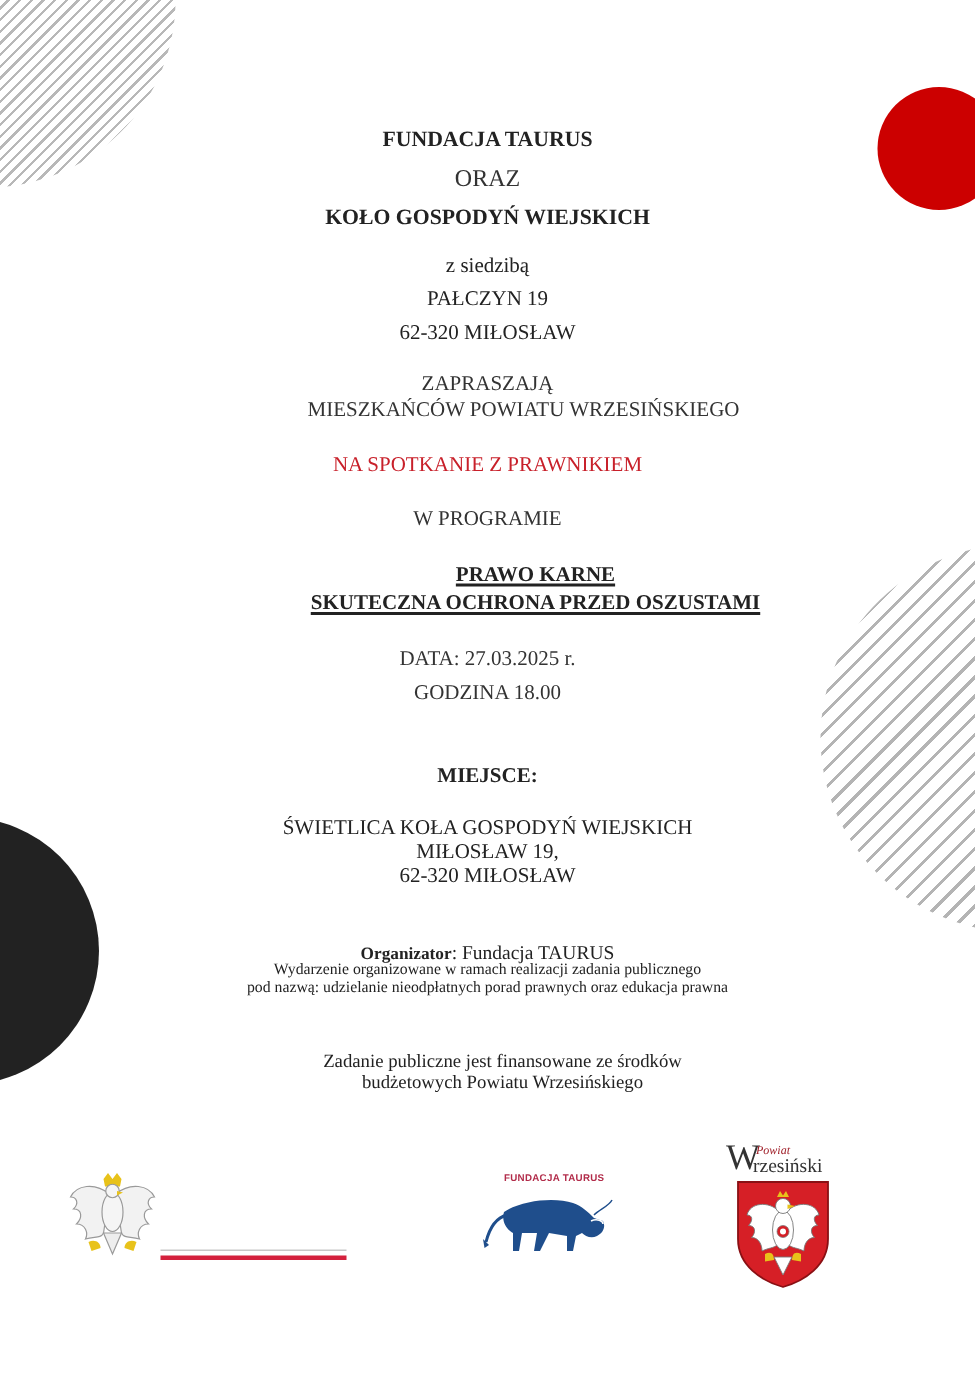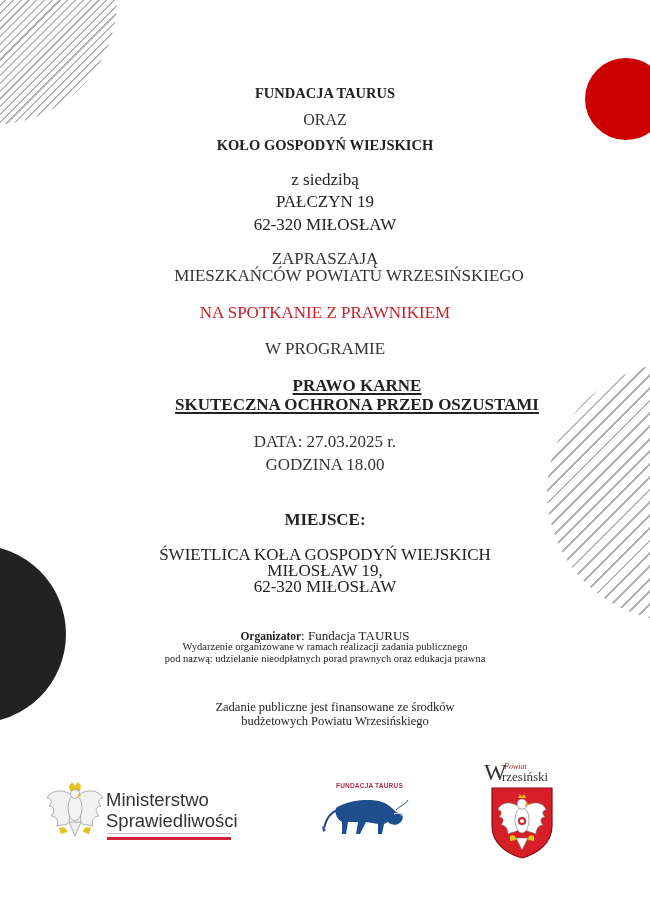--- a/index.html
+++ b/index.html
@@ -17,21 +17,21 @@
       background: repeating-linear-gradient(135deg, #b4b4b4 0px, #b4b4b4 2px, transparent 2px, transparent 9px);
     }
     #deco-tl { left: -135px; top: -125px; width: 252px; height: 250px; }
     #deco-red { left: 585px; top: 58px; width: 82px; height: 82px; background: #cc0000; }
     #deco-right { left: 547px; top: 362px; width: 270px; height: 260px; }
     #deco-black { left: -112px; top: 545px; width: 178px; height: 178px; background: #222222; }
 
     .line { position: absolute; left: 0; width: 650px; text-align: center; white-space: nowrap; }
     .b { font-weight: bold; }
     .t14 { font-size: 14.5px; }
-    .t15 { font-size: 17px; }
+    .t15 { font-size: 14px; }
     .t16 { font-size: 16px; }
     .red { color: #c8202a; }
     .u { text-decoration: underline; text-decoration-thickness: 1.5px; text-underline-offset: 2px; margin-left: 32px; }
     .small { font-size: 10.5px; }
     .org-label { font-weight: bold; font-size: 11.5px; }
     .org-value { font-size: 13px; text-align: center; }
     .fund { font-size: 12.5px; }
 
     
     #logo-ms { position: absolute; left: 45px; top: 780px; width: 195px; height: 70px; }
@@ -100,24 +100,20 @@
 
     <ellipse cx="30" cy="26" rx="7" ry="13" fill="#f5f5f5" stroke="#9a9a9a" stroke-width="0.8"></ellipse>
     <circle cx="30" cy="12" r="4.5" fill="#f5f5f5" stroke="#9a9a9a" stroke-width="0.8"></circle>
     <path d="M33 12 L37 13 L33 15 Z" fill="#e8c21a"></path>
 
     <path d="M24 40 L30 54 L36 40 Z" fill="#eeeeee" stroke="#9a9a9a" stroke-width="0.8"></path>
 
     <path d="M14 46 C18 44 22 46 22 50 L16 52 Z" fill="#e8c21a"></path>
     <path d="M46 46 C42 44 38 46 38 50 L44 52 Z" fill="#e8c21a"></path>
   </svg>
-  <div class="ms-text">
-    <div>Ministerstwo</div>
-    <div>Sprawiedliwości</div>
-  </div>
   <div class="ms-rule-grey"></div>
   <div class="ms-rule-red"></div>
 </div>
 
 <div id="logo-taurus">
   <div class="taurus-title">FUNDACJA TAURUS</div>
   <svg width="95" height="50" viewBox="0 0 95 50">
 
     <path d="M20 18 C12 20 8 28 6 36" stroke="#1f4e8c" stroke-width="2" fill="none"></path>
     <path d="M4 34 L8 38 L5 40 Z" fill="#1f4e8c"></path>

